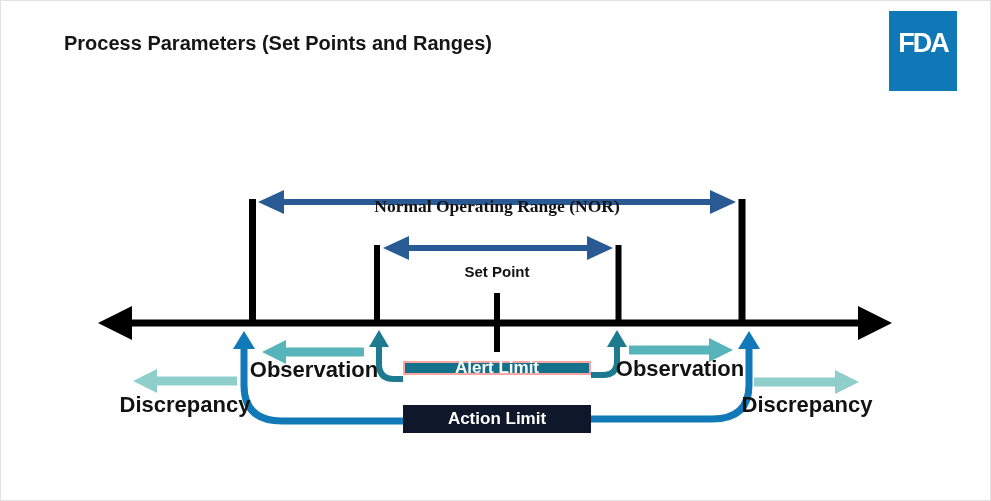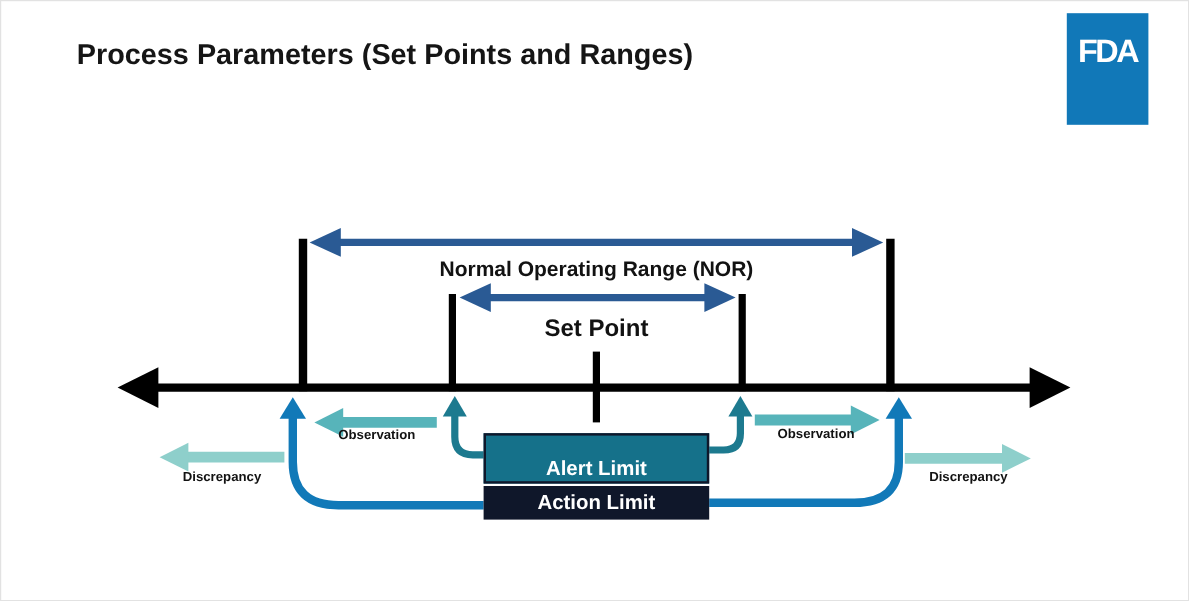--- a/index.html
+++ b/index.html
@@ -9,32 +9,32 @@
     width: 991px;
     height: 501px;
     background: #ffffff;
     border: 1px solid #e2e2e2;
     overflow: hidden;
   }
   .title {
     position: absolute;
     left: 63px;
     top: 31px;
-    font-size: 24px;
+    font-size: 20px;
     font-weight: bold;
     color: #151515;
     letter-spacing: 0px;
     white-space: nowrap;
   }
   .fda-logo {
     position: absolute;
     left: 888px;
     top: 10px;
     width: 68px;
-    height: 93px;
+    height: 80px;
     background: #1178b8;
     display: flex;
     justify-content: center;
     align-items: flex-start;
     padding-top: 17px;
   }
   .fda-logo span {
     color: #ffffff;
     font-size: 27px;
     font-weight: bold;
@@ -46,40 +46,39 @@
     width: 991px; height: 501px;
   }
   .lbl {
     position: absolute;
     transform: translateX(-50%);
     font-weight: bold;
     color: #121212;
     white-space: nowrap;
   }
   .lbl-range { font-size: 17.5px; }
-  .lbl-setpoint { font-size: 20px; }
-  .lbl-flow { font-size: 11px; }
+  .lbl-setpoint { font-size: 15px; }
+  .lbl-flow { font-size: 22px; }
   .limit-box {
     position: absolute;
     left: 402px;
     width: 188px;
     display: flex;
     align-items: center;
     justify-content: center;
     color: #ffffff;
     font-weight: bold;
     font-size: 17px;
     white-space: nowrap;
   }
   .alert-box {
     top: 360px;
-    height: 42px;
+    height: 14px;
     background: #15718a;
-    border: 2px solid #0f172a;
-    align-items: flex-end;
+    border: 2px solid #fca5a5;
   }
   .action-box {
     top: 404px;
     height: 28px;
     background: #0f172a;
   }
 </style>
 </head>
 <body>
 
@@ -125,21 +124,21 @@
     <polygon points="97,322 131,305 131,339" fill="#000000"></polygon>
     <polygon points="891,322 857,305 857,339" fill="#000000"></polygon>
 
     <line x1="251.5" y1="198" x2="251.5" y2="325" stroke-width="7" stroke="#000000"></line>
     <line x1="376" y1="244" x2="376" y2="325" stroke-width="6" stroke="#000000"></line>
     <line x1="496" y1="292" x2="496" y2="351" stroke-width="6" stroke="#000000"></line>
     <line x1="617.5" y1="244" x2="617.5" y2="325" stroke-width="6" stroke="#000000"></line>
     <line x1="741" y1="198" x2="741" y2="325" stroke-width="7" stroke="#000000"></line>
   </svg>
 
-  <div class="lbl lbl-range" style="left:496px; top:213px;">Normal Operating Range (NOR)</div>
+  <div class="lbl lbl-range" style="left:496px; top:195px;font-family:Liberation Serif, serif;">Normal Operating Range (NOR)</div>
   <div class="lbl lbl-setpoint" style="left:496px; top:262px;">Set Point</div>
 
   <div class="lbl lbl-flow" style="left:313px; top:356px;">Observation</div>
   <div class="lbl lbl-flow" style="left:679px; top:355px;">Observation</div>
   <div class="lbl lbl-flow" style="left:184px; top:391px;">Discrepancy</div>
   <div class="lbl lbl-flow" style="left:806px; top:391px;">Discrepancy</div>
 
   <div class="limit-box alert-box">
     <span>Alert Limit</span>
   </div>

